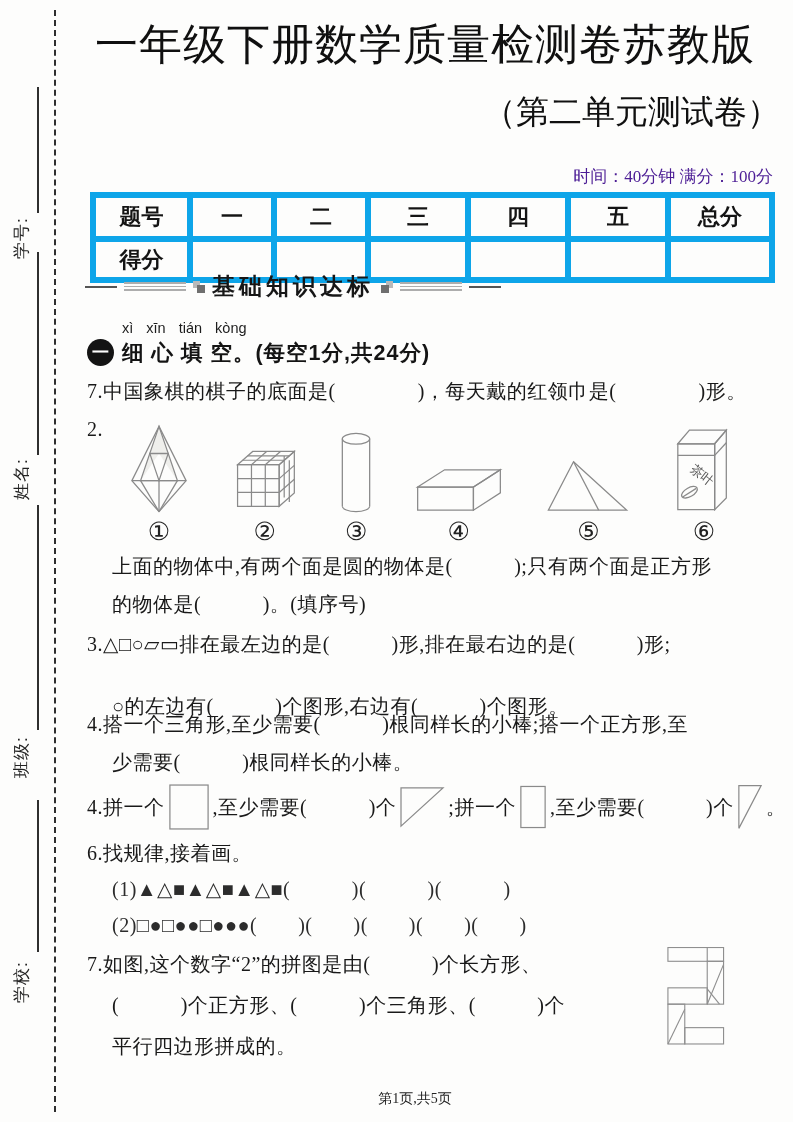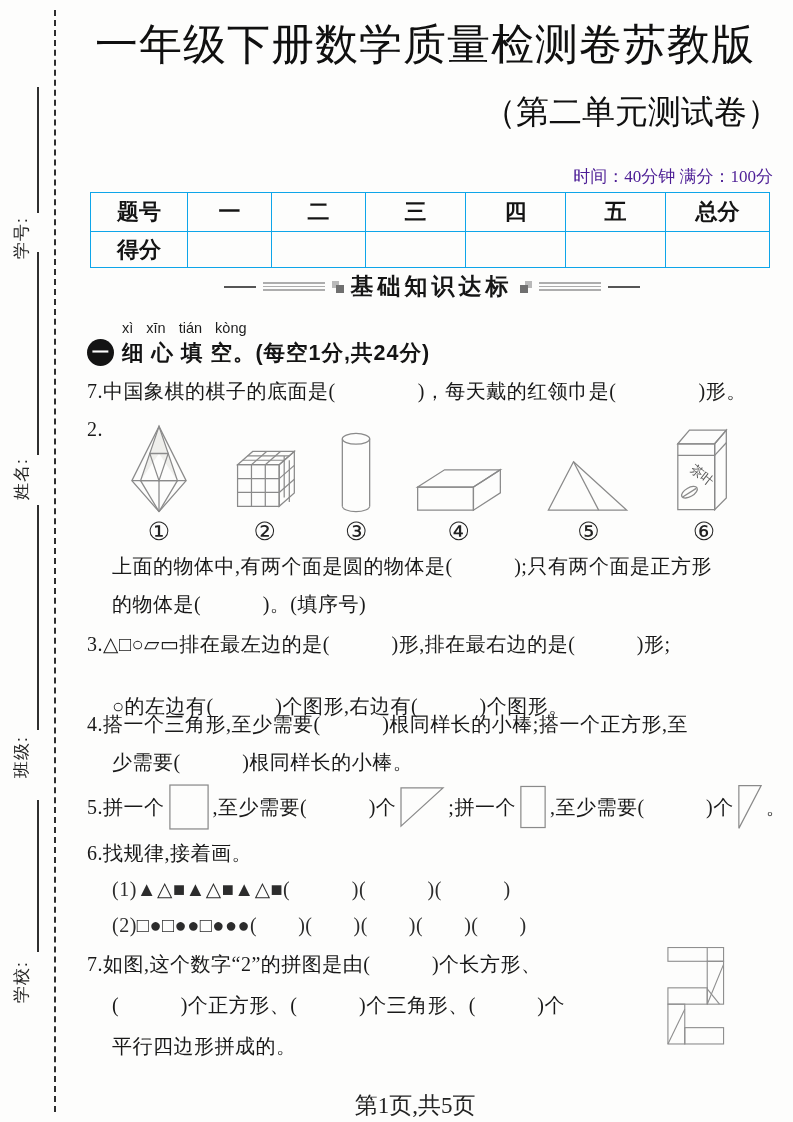--- a/index.html
+++ b/index.html
@@ -23,29 +23,29 @@
   .ml1{top:226px;} .ml2{top:467px;} .ml3{top:745px;} .ml4{top:970px;}
   
   .title{position:absolute;left:70px;top:16px;width:710px;text-align:center;
     font-size:43px;letter-spacing:1px;color:#101010;white-space:nowrap;}
   .subtitle{position:absolute;left:70px;top:90px;width:710px;text-align:right;
     font-size:33px;color:#101010;white-space:nowrap;}
   .meta{position:absolute;right:20px;top:165px;font-size:17px;color:#4c1d95;}
   
   table.score{position:absolute;left:90px;top:192px;border-collapse:collapse;table-layout:fixed;}
   table.score td{
-    border:1px solid #0ea5e9;text-align:center;vertical-align:middle;
+    border:6px solid #0ea5e9;text-align:center;vertical-align:middle;
     font-family:"Liberation Sans","DejaVu Sans",sans-serif;font-weight:bold;
     font-size:22px;color:#141414;padding:0;
   }
   table.score tr:nth-child(1) td{height:38px;}
   table.score tr:nth-child(2) td{height:35px;}
   
   .banner{position:absolute;left:85px;top:271px;width:693px;display:flex;
-    justify-content:center;align-items:center;gap:7px;}
+    align-items:center;gap:7px;}
   .banner-title{font-family:"Liberation Sans","DejaVu Sans",sans-serif;font-weight:bold;
     font-size:23px;letter-spacing:4px;color:#161616;}
   .thin-line{width:32px;height:2px;background:#555;}
   .stripes{width:62px;height:9px;background:repeating-linear-gradient(#adadad 0 1.6px,transparent 1.6px 3.6px);}
   .sq-pair{position:relative;width:12px;height:12px;}
   .sq-pair .a{position:absolute;width:7px;height:7px;background:#b9b9b9;}
   .sq-pair .b{position:absolute;width:8px;height:8px;background:#6f6f6f;}
   .sq-left .a{left:0;top:0;} .sq-left .b{right:0;bottom:0;}
   .sq-right .a{right:0;top:0;} .sq-right .b{left:0;bottom:0;}
   
@@ -66,21 +66,21 @@
   .obj .tag{font-size:25px;color:#222;line-height:1;}
   .shape-stroke{stroke:#8a8a8a;stroke-width:1.3;fill:none;}
   
   .q5-row{position:absolute;left:87px;top:783px;display:flex;align-items:center;
     font-size:20px;color:#191919;white-space:nowrap;letter-spacing:.5px;}
   .q5-row svg{margin:0 3px;}
   
   .fig2{position:absolute;left:667px;top:947px;}
   
   .footer{position:absolute;left:85px;top:1090px;width:660px;text-align:center;
-    font-size:23px;color:#222;}
+    font-size:14px;color:#222;}
 </style>
 </head>
 <body>
 
 <div class="page">
 
   <div class="cut-line"></div>
   <div class="fill-line fl1"></div>
   <div class="fill-line fl2"></div>
   <div class="fill-line fl3"></div>
@@ -226,21 +226,21 @@
   <div class="q-line" style="left:112px;top:553px;">上面的物体中,有两个面是圆的物体是(　　　);只有两个面是正方形</div>
   <div class="q-line" style="left:112px;top:591px;">的物体是(　　　)。(填序号)</div>
 
   <div class="q-line" style="left:87px;top:631px;">3.△□○▱▭排在最左边的是(　　　)形,排在最右边的是(　　　)形;</div>
   <div class="q-line" style="left:112px;top:673px;margin-top:20px;">○的左边有(　　　)个图形,右边有(　　　)个图形。</div>
 
   <div class="q-line" style="left:87px;top:711px;">4.搭一个三角形,至少需要(　　　)根同样长的小棒;搭一个正方形,至</div>
   <div class="q-line" style="left:112px;top:749px;">少需要(　　　)根同样长的小棒。</div>
 
   <div class="q5-row">
-    <span>5.拼一个</span>
+    <span>4.拼一个</span>
     <svg width="42" height="48" viewBox="0 0 44 50">
       <rect x="2" y="2" width="40" height="46" class="shape-stroke" stroke="#666"></rect>
     </svg>
     <span>,至少需要(　　　)个</span>
     <svg width="46" height="42" viewBox="0 0 48 44">
       <polygon points="2,2 46,2 2,42" class="shape-stroke" stroke="#666"></polygon>
     </svg>
     <span>;拼一个</span>
     <svg width="28" height="46" viewBox="0 0 30 48">
       <rect x="2" y="2" width="26" height="44" class="shape-stroke" stroke="#666"></rect>

